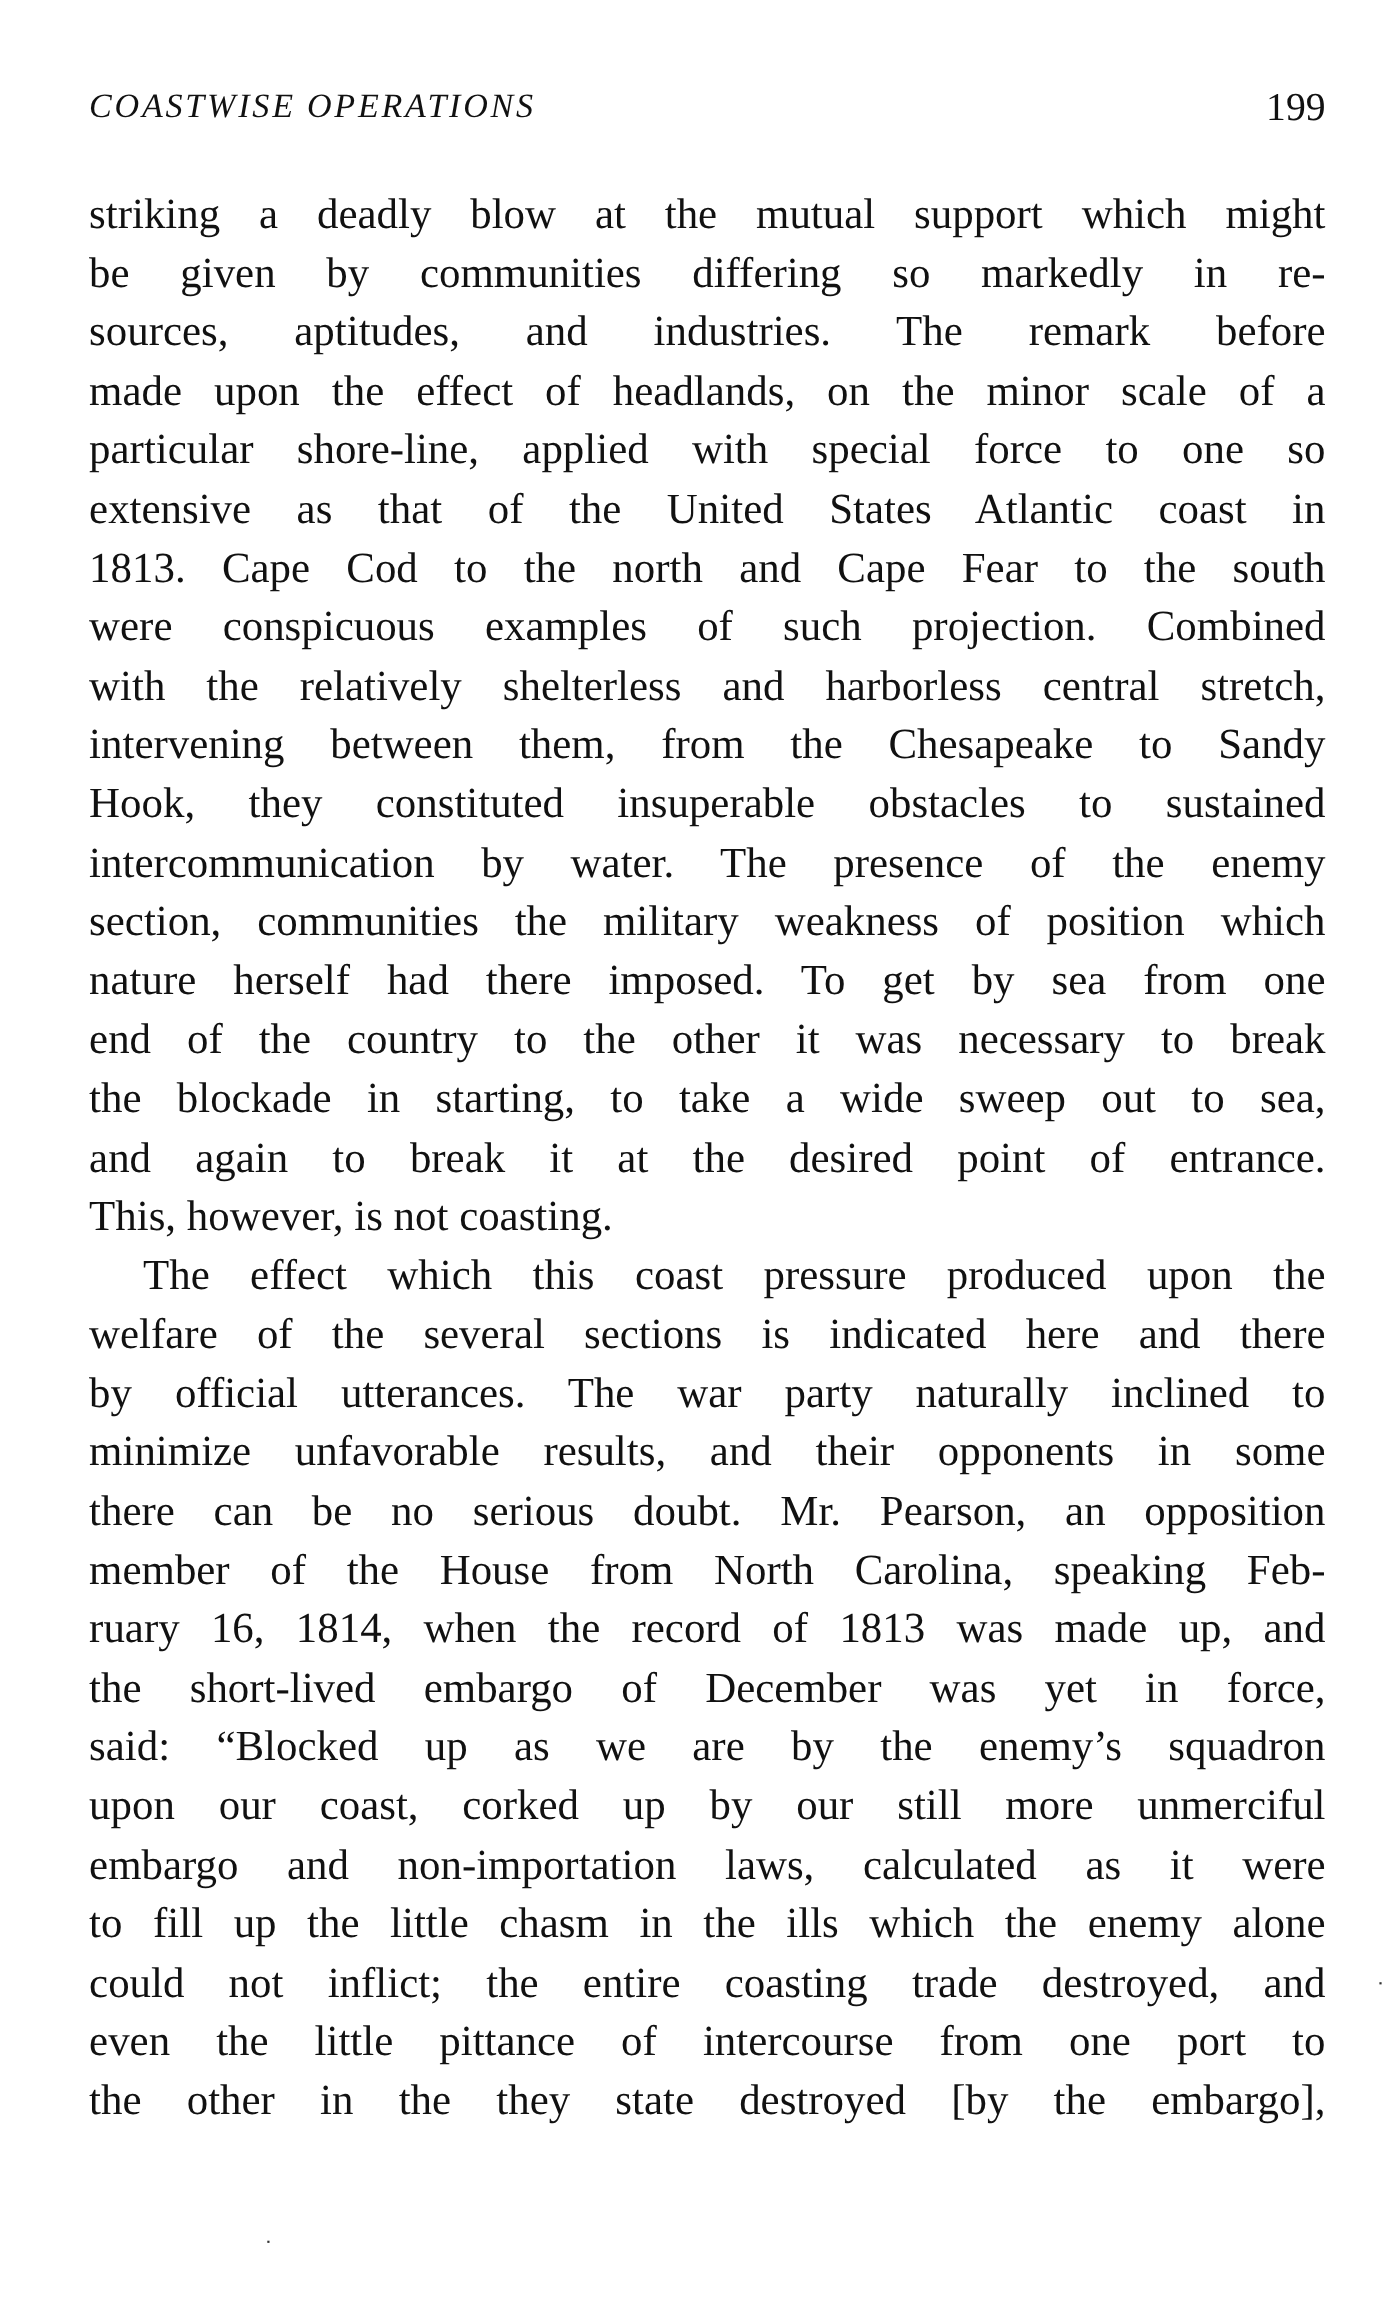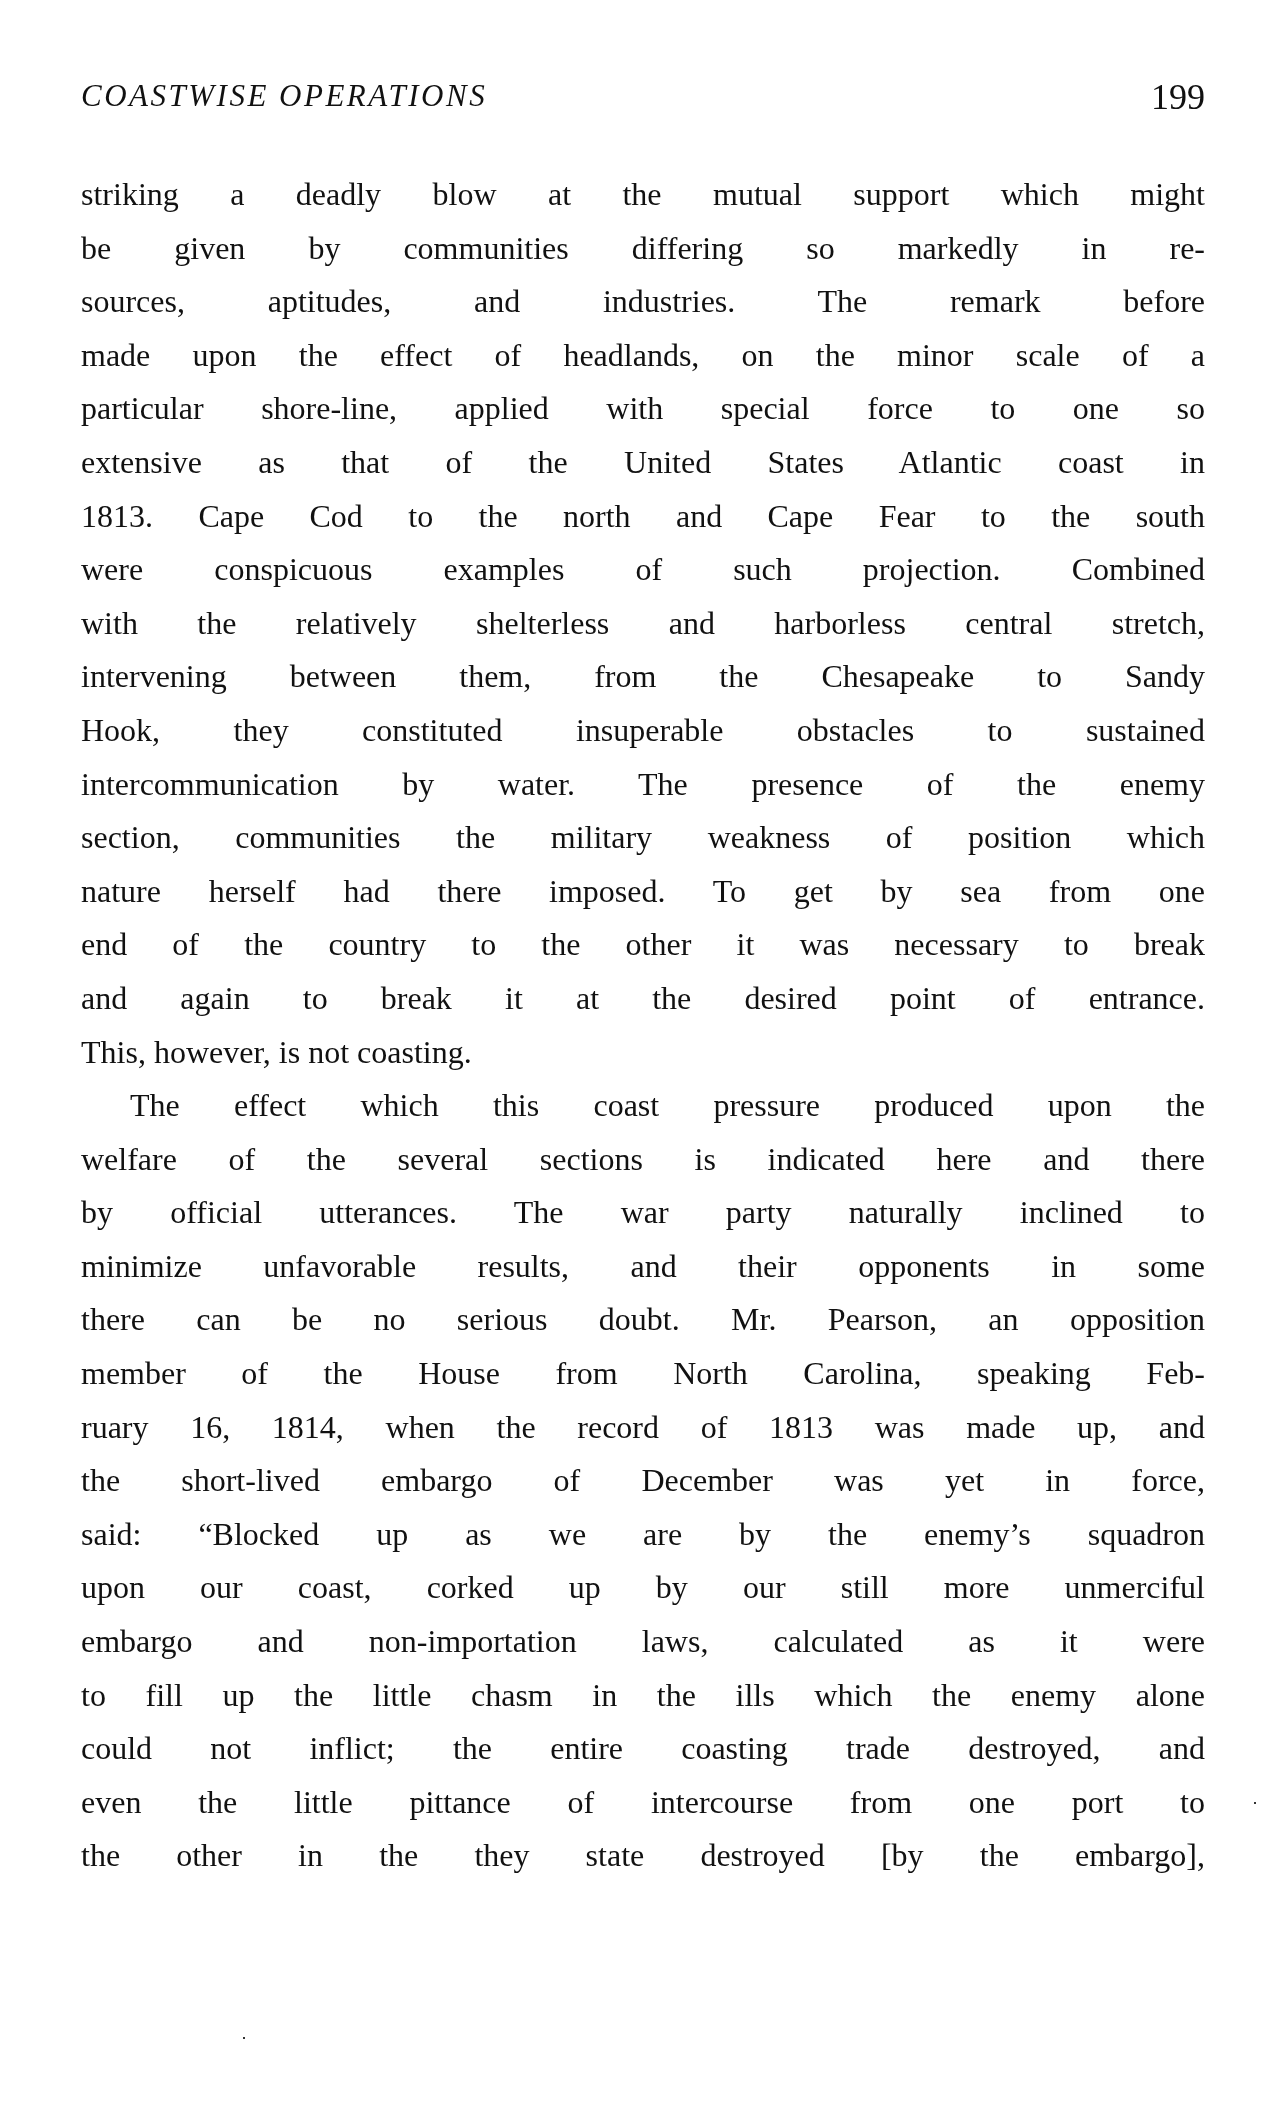--- a/index.html
+++ b/index.html
@@ -3,21 +3,21 @@
 <meta charset="utf-8">
 <style>
   html, body { margin: 0; padding: 0; background: #ffffff; }
   body { width: 1270px; height: 2110px; position: relative; overflow: hidden;
          font-family: "Liberation Serif", "DejaVu Serif", serif; color: #111; }
   .header { position: absolute; left: 81px; width: 1124px; top: 78px; height: 44px; }
   .running-head { position: absolute; left: 0; right: 0; text-align: left;
                   font-style: italic; font-size: 31px; letter-spacing: 2.5px; top: 0; padding-left: 0; }
   .page-number { position: absolute; right: 0; top: -2px; font-size: 36px; margin-left: 32px; }
   .body { position: absolute; left: 81px; width: 1124px; top: 168px; }
-  .line { display: block; height: 53.6px; line-height: 53.6px; font-size: 32px;
+  .line { display: block; height: 53.6px; line-height: 53.6px; font-size: 39px;
           white-space: nowrap; text-align: justify; text-align-last: justify; font-family: Liberation Serif, serif; }
   .line.last { text-align-last: left; }
   .line.indent { padding-left: 49px; }
   .mark { position: absolute; background: #333; }
 </style>
 </head>
 <body>
 
 <div class="header">
   <div class="running-head">COASTWISE OPERATIONS</div>
@@ -34,20 +34,21 @@
       <div class="line">extensive as that of the United States Atlantic coast in</div>
       <div class="line">1813. Cape Cod to the north and Cape Fear to the south</div>
       <div class="line">were conspicuous examples of such projection. Combined</div>
       <div class="line">with the relatively shelterless and harborless central stretch,</div>
       <div class="line">intervening between them, from the Chesapeake to Sandy</div>
       <div class="line">Hook, they constituted insuperable obstacles to sustained</div>
       <div class="line">intercommunication by water. The presence of the enemy</div>
       <div class="line">section, communities the military weakness of position which</div>
       <div class="line">nature herself had there imposed. To get by sea from one</div>
       <div class="line">end of the country to the other it was necessary to break</div>
+      <div class="line">the blockade in starting, to take a wide sweep out to sea,</div>
       <div class="line">and again to break it at the desired point of entrance.</div>
       <div class="line last">This, however, is not coasting.</div>
     </div>
     <div>
       <div class="line indent">The effect which this coast pressure produced upon the</div>
       <div class="line">welfare of the several sections is indicated here and there</div>
       <div class="line">by official utterances. The war party naturally inclined to</div>
       <div class="line">minimize unfavorable results, and their opponents in some</div>
       <div class="line">there can be no serious doubt. Mr. Pearson, an opposition</div>
       <div class="line">member of the House from North Carolina, speaking Feb-</div>

